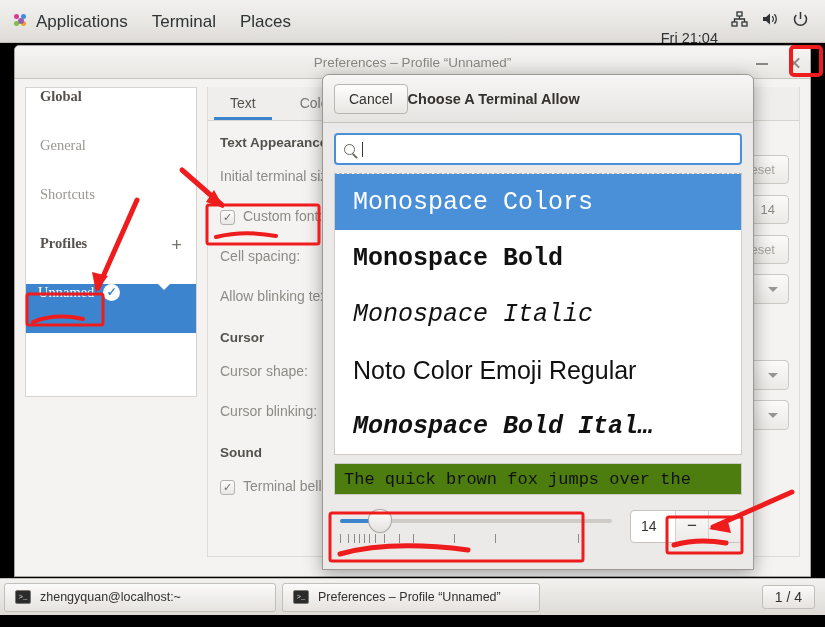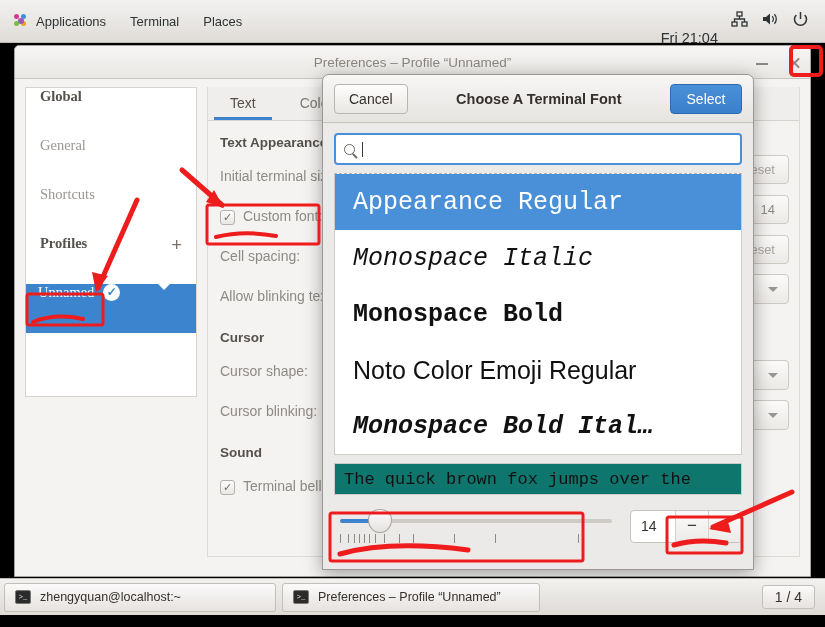--- a/index.html
+++ b/index.html
@@ -16,21 +16,21 @@
   }
 
   
   #topbar {
     position: absolute; left: 0; top: 0; width: 825px; height: 43px;
     background: linear-gradient(to bottom, #f2f1f0 0%, #e8e6e3 55%, #dedbd7 100%);
     border-bottom: 1px solid #bfbbb6;
     display: flex; align-items: center;
   }
   .tb-item {
-    font-size: 13px; color: #2e3436; padding: 0 12px; line-height: 43px;
+    font-size: 17px; color: #2e3436; padding: 0 12px; line-height: 43px;
     display: flex; align-items: center; gap: 7px; height: 43px;
   }
   .tb-item:first-child { padding-left: 14px; }
   #topbar .spacer { flex: 1; }
   .tb-right { display: flex; align-items: center; gap: 13px; padding-right: 16px; }
   .tb-clock { font-size: 14.5px; color: #2e3436; margin-top: 33px; }
   .gnome-logo {
     width: 15px; height: 15px; position: relative; display: inline-block;
   }
   .gnome-logo i {
@@ -158,21 +158,21 @@
   
   #dialog {
     position: absolute; left: 322px; top: 74px; width: 432px; height: 496px;
     background: #eceae8;
     border: 1px solid #9d9893;
     border-radius: 7px 7px 0 0;
     box-shadow: 0 4px 18px rgba(0,0,0,0.35);
     overflow: hidden;
   }
   #dlghead {
-    height: 48px; display: flex; align-items: center; justify-content: space-between;
+    height: 48px; display: flex; align-items: center; justify-content: flex-start;
     padding: 0 11px;
     background: linear-gradient(to bottom,#f7f6f5,#e6e4e1);
     border-bottom: 1px solid #c6c2bd;
     border-radius: 6px 6px 0 0;
   }
   #dlgtitle { font-size: 14.5px; font-weight: bold; color: #35312e; }
   .dlgbtn {
     font-size: 14px; padding: 6px 14px; border-radius: 4px; border: 1px solid #b9b5b0;
     background: linear-gradient(to bottom,#fdfdfc,#e9e7e4); color: #35312e; min-width: 72px; text-align:center;
   }
@@ -202,21 +202,21 @@
     height: 56px; display: flex; align-items: center; padding-left: 18px;
     color: #111111; white-space: nowrap; overflow: hidden;
   }
   .font-item.sel { background: #4a90d9; color: #ffffff; }
   .f-mono-reg { font-family: "Liberation Mono", monospace; font-size: 25px; }
   .f-mono-bold { font-family: "Liberation Mono", monospace; font-size: 25px; font-weight: bold; }
   .f-mono-it  { font-family: "Liberation Mono", monospace; font-size: 25px; font-style: italic; }
   .f-mono-bi  { font-family: "Liberation Mono", monospace; font-size: 25px; font-weight: bold; font-style: italic; }
   .f-sans     { font-family: "Liberation Sans", sans-serif; font-size: 25px; }
   #preview {
-    margin-top: 8px; background: #0f766e; border: 1px solid #cfcbc6; height: 32px;
+    margin-top: 8px; background: #4d7c0f; border: 1px solid #cfcbc6; height: 32px;
     display: flex; align-items: center; padding-left: 9px;
     font-family: "Liberation Mono", monospace; font-size: 17px; color: #111;
     white-space: nowrap; overflow: hidden;
   }
   #sizerow { display: flex; align-items: center; gap: 12px; margin-top: 11px; }
   #sliderbox { flex: 1; position: relative; height: 40px; }
   .slider-track {
     position: absolute; left: 6px; right: 6px; top: 13px; height: 4px;
     background: #cfcbc6; border-radius: 2px;
   }
@@ -429,40 +429,39 @@
               </div>
           </div>
         </div>
       </div>
     </div>
   </div>
 
   <div id="dialog">
     <div id="dlghead">
       <div class="dlgbtn">Cancel</div>
-      <div id="dlgtitle">Choose A Terminal Font</div>
-      <div class="dlgbtn primary">Select</div>
+      <div id="dlgtitle">Choose A Terminal Allow</div>
     </div>
 
     <div id="dlgbody">
       <div id="searchwrap">
         <span class="mag"></span>
         <span class="caret-bar"></span>
         <span placeholder=""></span>
       </div>
 
       <div id="fontlist">
         <div class="font-item sel f-mono-reg">
-          <span>Appearance Regular</span>
+          <span>Monospace Colors</span>
+        </div>
+        <div class="font-item f-mono-bold">
+          <span>Monospace Bold</span>
         </div>
         <div class="font-item f-mono-it">
           <span>Monospace Italic</span>
-        </div>
-        <div class="font-item f-mono-bold">
-          <span>Monospace Bold</span>
         </div>
         <div class="font-item f-sans">
           <span>Noto Color Emoji Regular</span>
         </div>
         <div class="font-item f-mono-bi">
           <span>Monospace Bold Ital…</span>
         </div>
       </div>
 
       <div id="preview">

